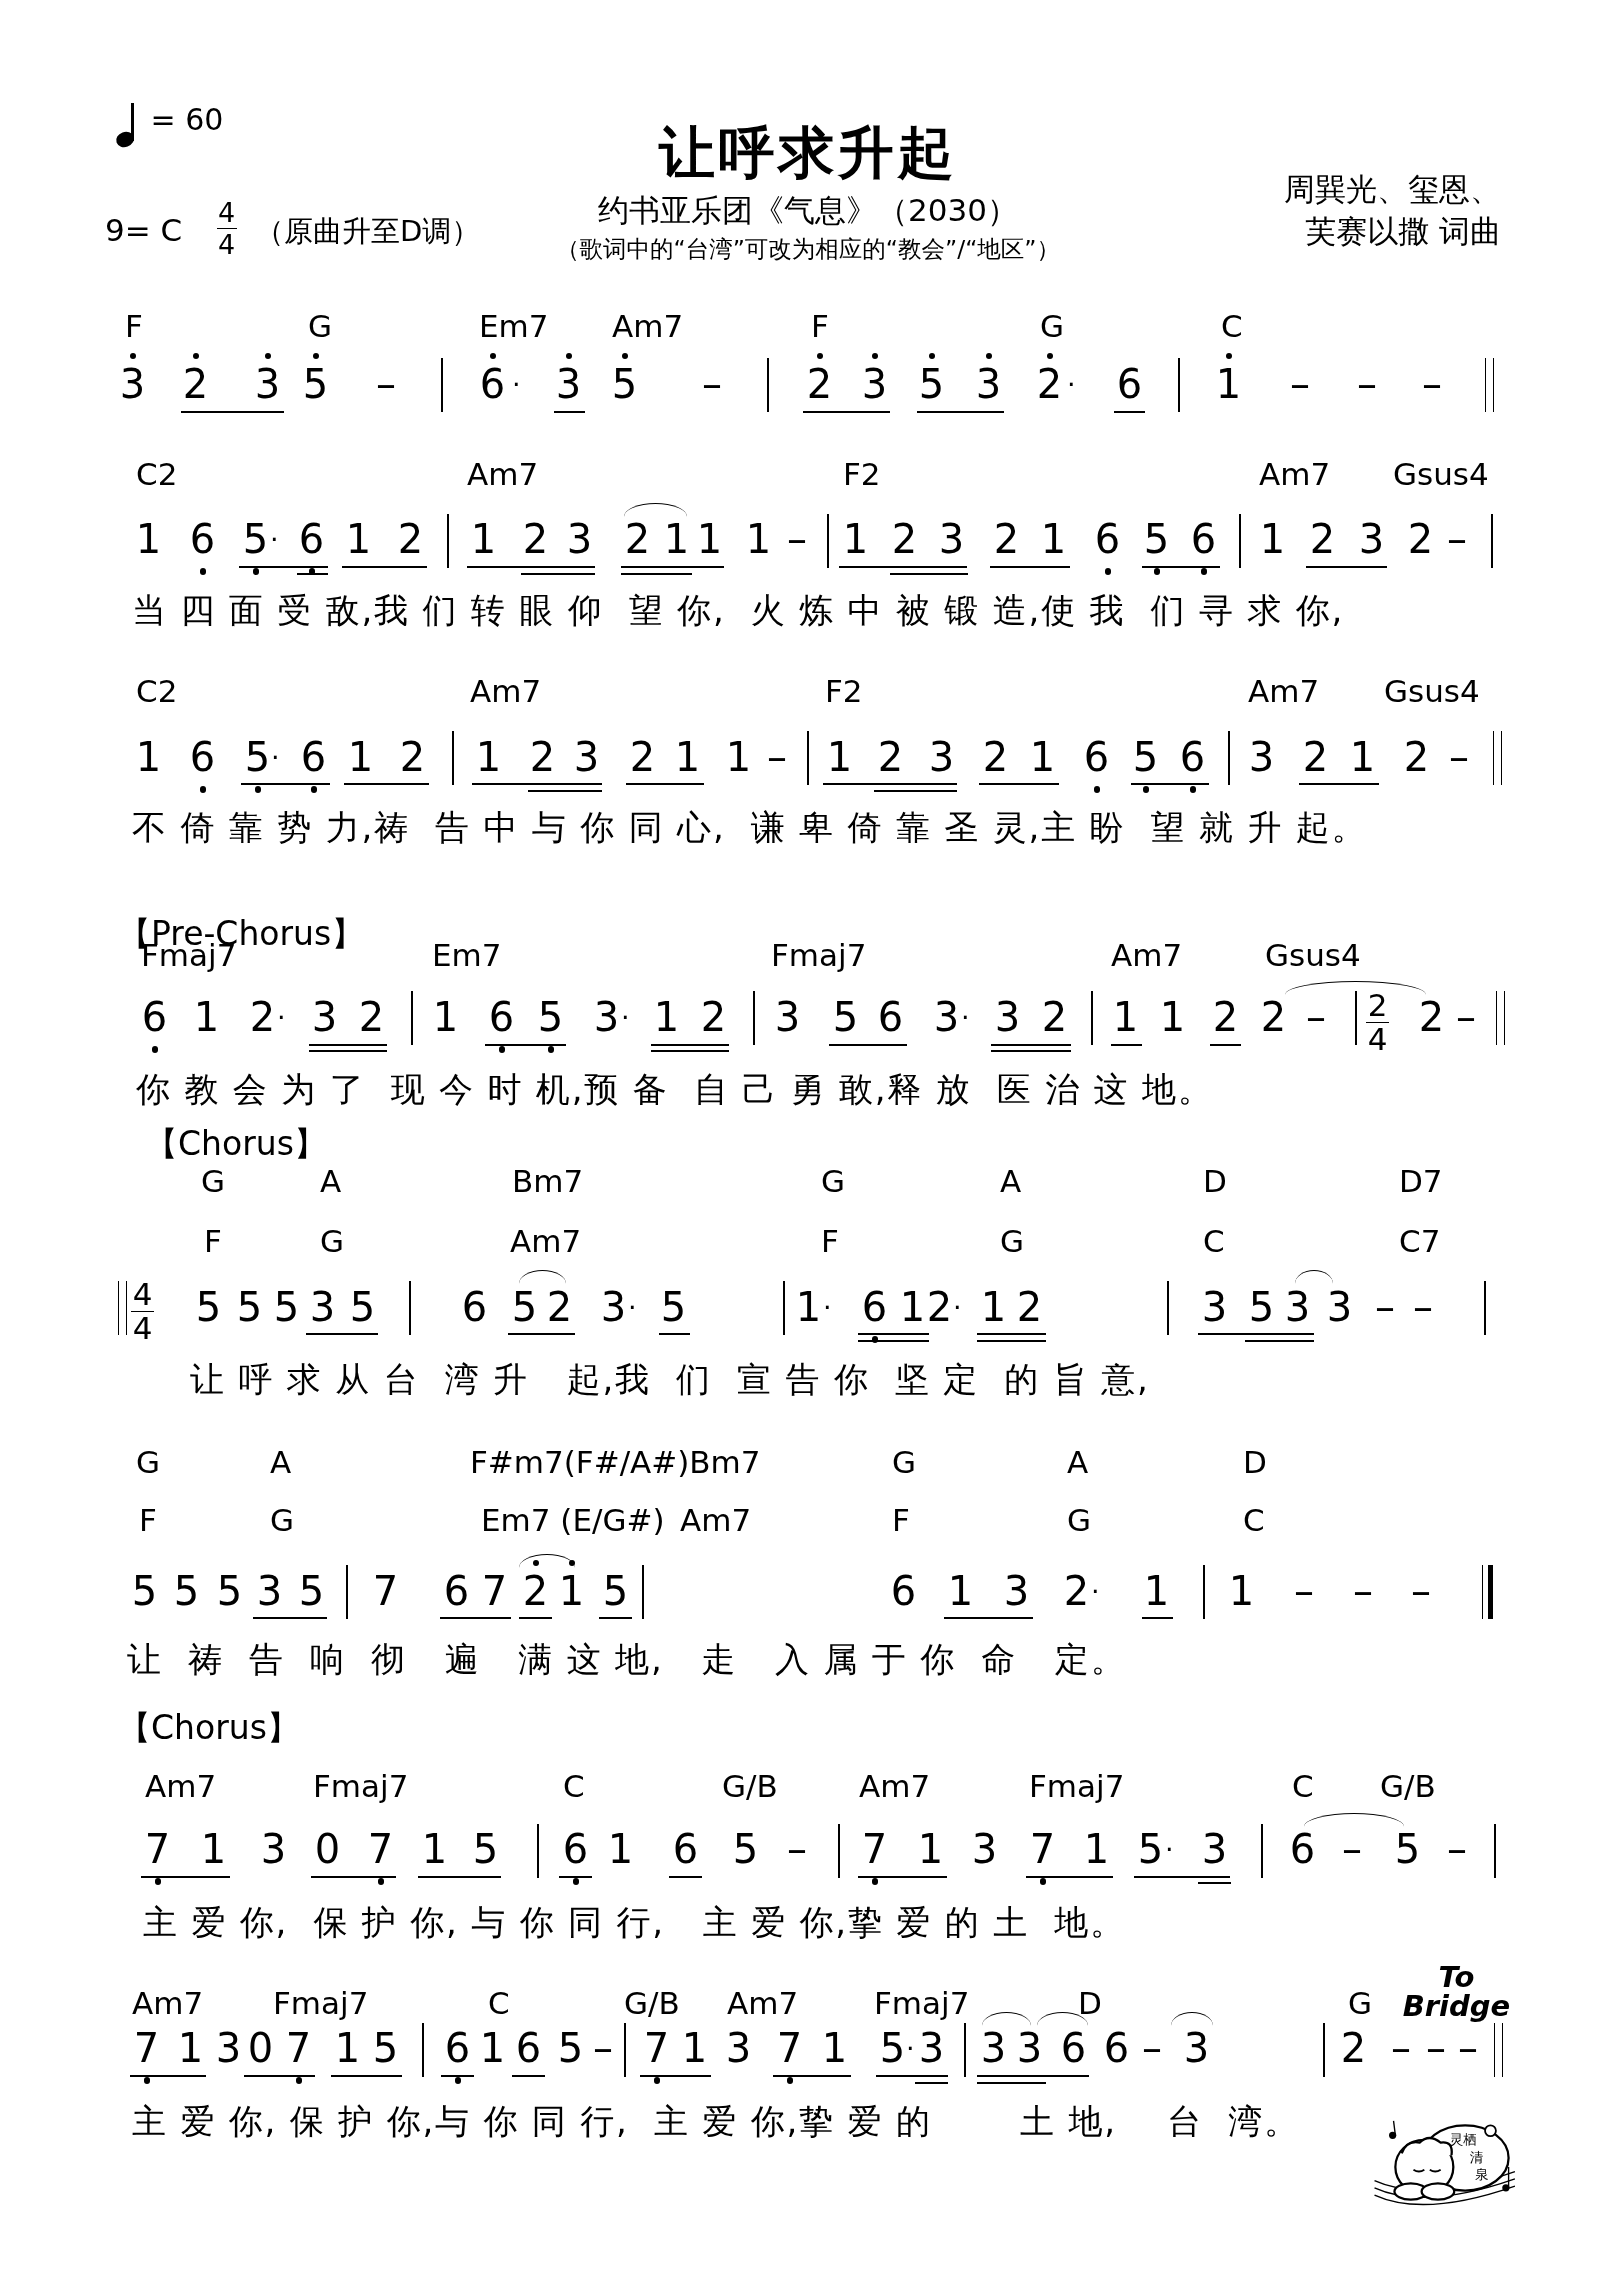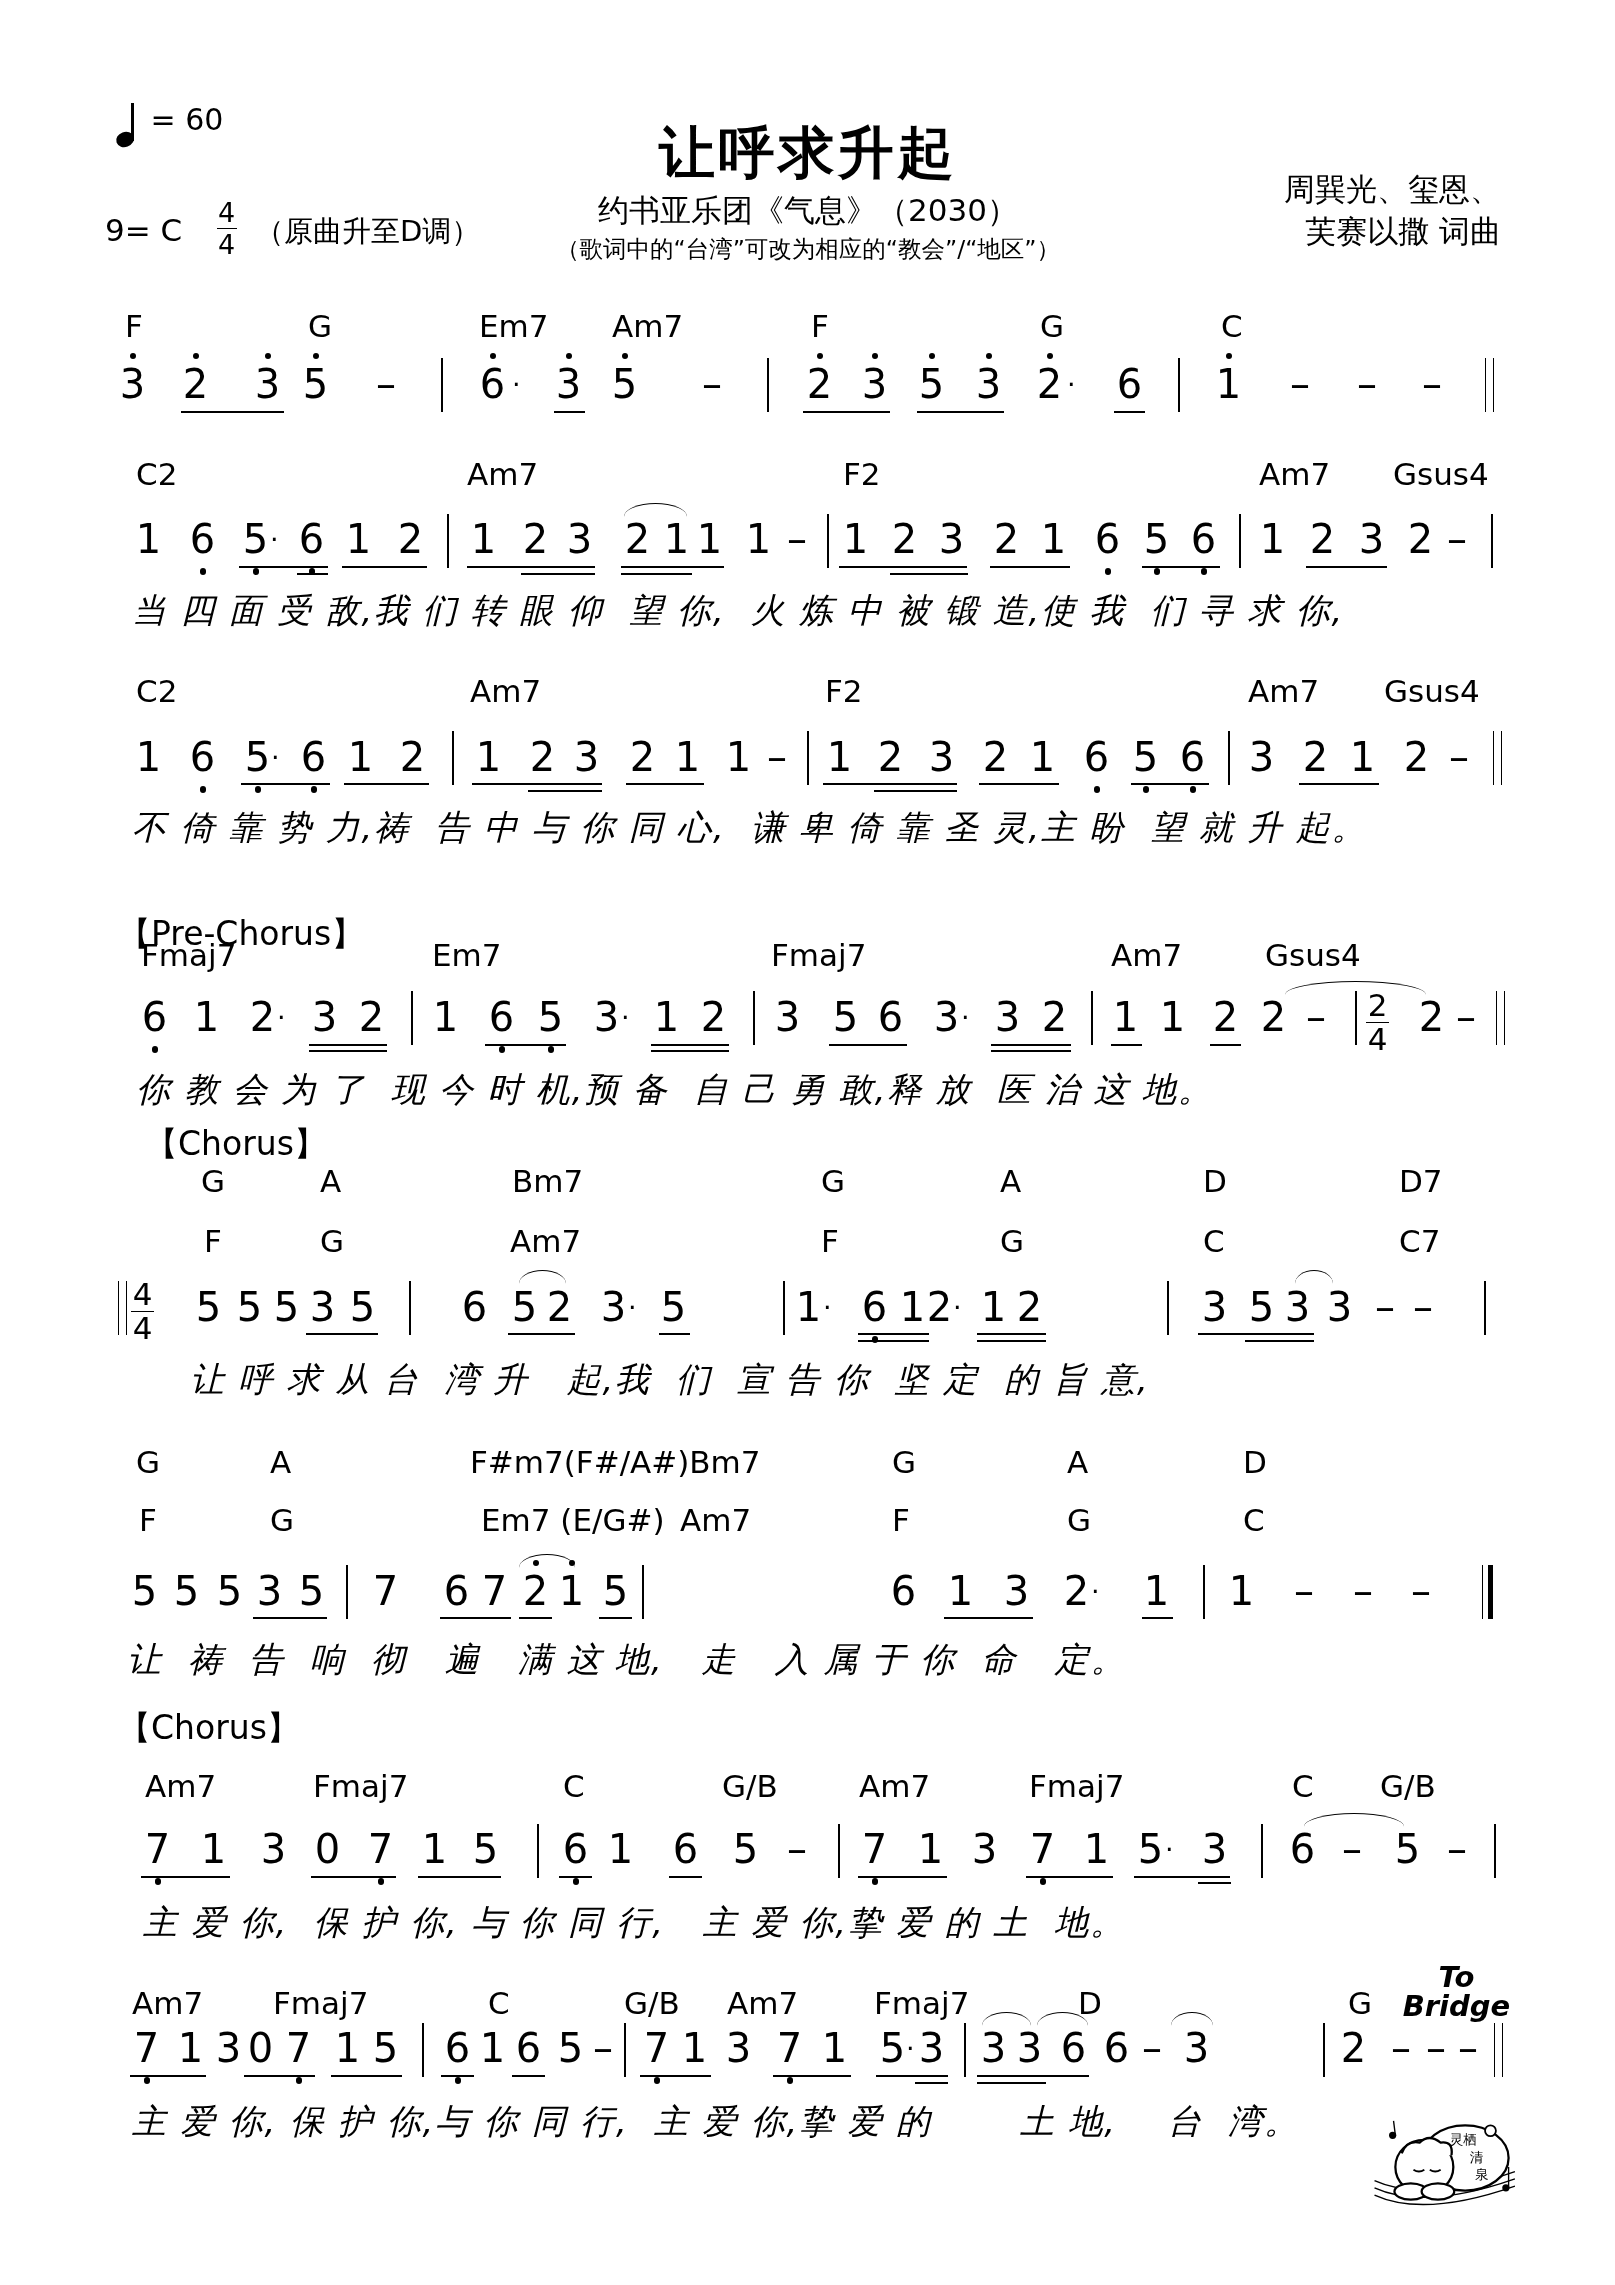--- a/index.html
+++ b/index.html
@@ -21,21 +21,21 @@
   .chord{font-size:31px;white-space:nowrap;}
   .num{font-size:40px;width:33px;text-align:center;line-height:45px;}
   .dot-up{position:absolute;left:50%;top:-9px;width:6.3px;height:6.3px;margin-left:-2.7px;background:#000;border-radius:50%;}
   .dot-dn{position:absolute;left:50%;bottom:-12.7px;width:6.3px;height:6.3px;margin-left:-2.7px;background:#000;border-radius:50%;}
   .aug{font-size:27px;line-height:45px;}
   .dash{font-size:40px;line-height:45px;}
   .bar{width:1.8px;background:#000;}
   .dbar{width:9px;border-left:1.8px solid #000;border-right:1.8px solid #000;box-sizing:border-box;}
   .endbar{width:11px;border-left:1.8px solid #000;border-right:5.4px solid #000;box-sizing:border-box;}
   .uline{height:1.8px;background:#000;}
-  .lyr{font-size:34px;white-space:pre;letter-spacing:1.8px;font-style:italic;}
+  .lyr{font-size:34px;white-space:pre;letter-spacing:1.8px;}
   .section{font-size:33px;}
   .tie{border-top:1.8px solid #000;border-radius:50%/100% 100% 0 0;height:12.7px;}
   .ts{font-size:31px;line-height:31px;text-align:center;width:31px;}
   .ts .l{border-top:1.8px solid #000;width:23.5px;margin:0.9px auto;}
   .tochorus{font-size:29px;font-weight:bold;font-style:italic;line-height:29px;text-align:center;}
 </style>
 </head>
 <body>
 
 <div class="abs tempo">

